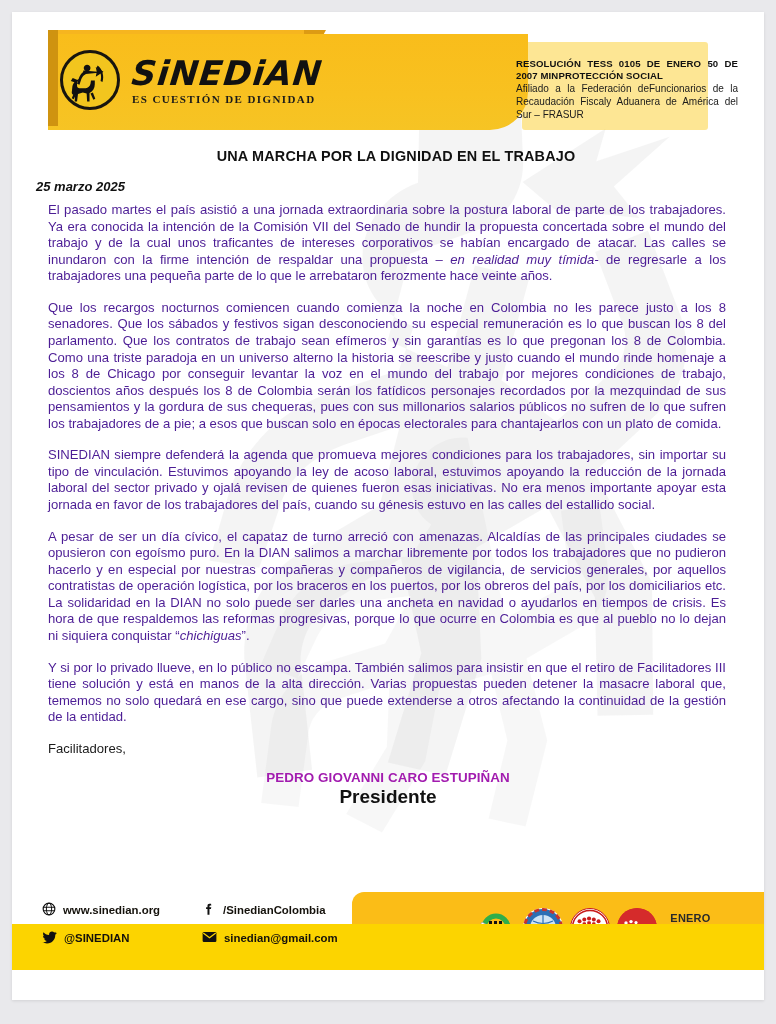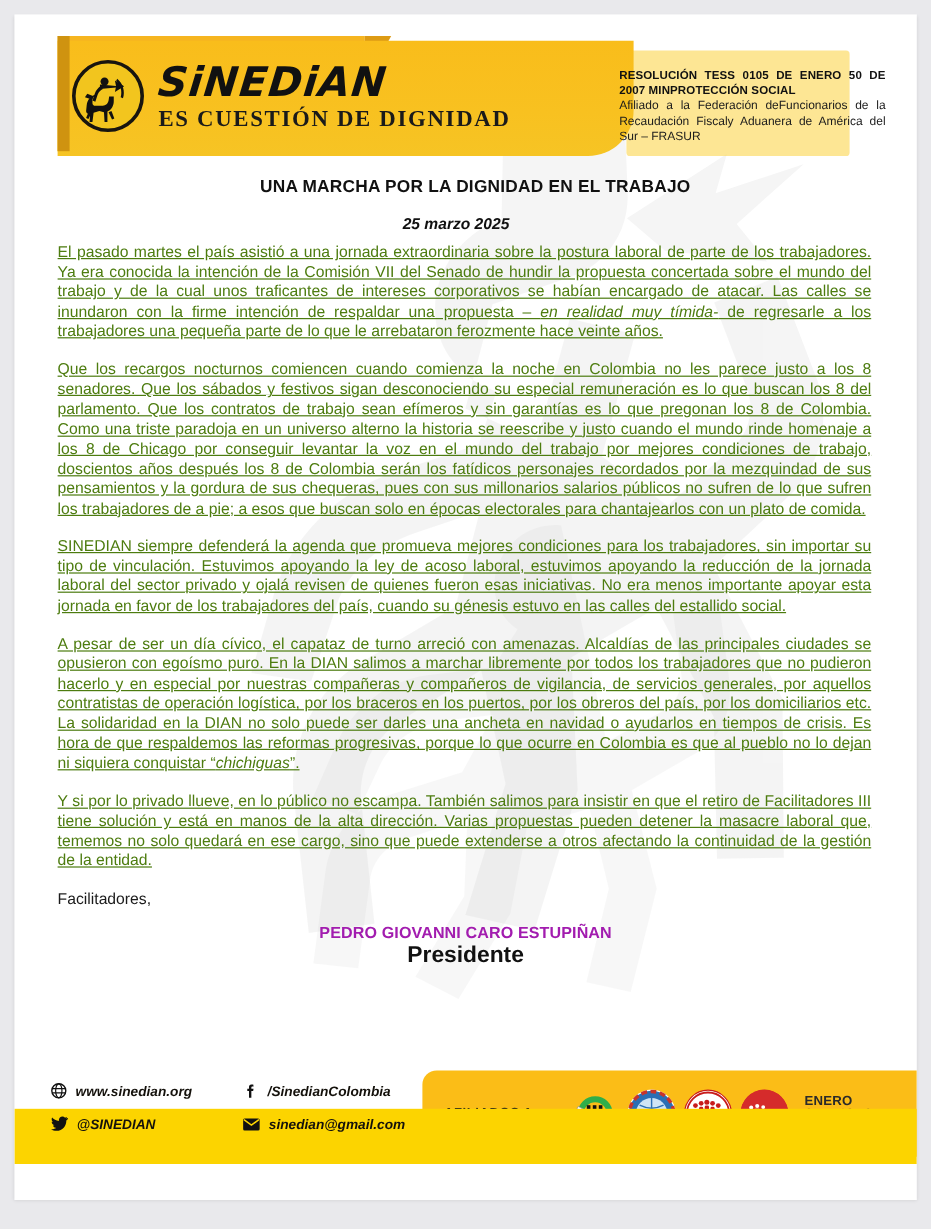--- a/index.html
+++ b/index.html
@@ -108,26 +108,25 @@
     font-family: "DejaVu Sans", sans-serif;
     font-size: 34px;
     font-weight: bold;
     letter-spacing: 1px;
     color: #111;
     font-style: italic;
     transform: skewX(-6deg);
   }
   .brand-sub {
     font-family: "Liberation Serif", serif;
-    font-size: 19px;
+    font-size: 11px;
     font-weight: bold;
     letter-spacing: 1.4px;
     color: #1a1a1a;
     margin-top: 4px;
-    text-align: right;
   }
   .hdr-reso {
     position: absolute;
     left: 504px; top: 46px;
     width: 222px;
     z-index: 4;
   }
   .reso-top {
     font-size: 9.6px;
     font-weight: bold;
@@ -157,35 +156,34 @@
   .doc-title {
     text-align: center;
     font-size: 14.4px;
     font-weight: bold;
     color: #111;
     letter-spacing: .2px;
     margin: 8px 0 0 0;
     padding-left: 26px;
   }
   .doc-date {
-    text-align: center;
+    text-align: left;
     font-size: 13px;
     font-weight: bold;
     font-style: italic;
     color: #111;
     margin: 15px 6px 8px 0;
   }
   p.para {
     font-size: 13.1px;
     line-height: 1.265;
-    color: #4d7c0f;
+    color: #4c1d95;
     text-align: justify;
     margin: 0 0 15px 0;
     padding: 0 4px 0 12px;
-    text-decoration: underline;
   }
   p.para em { font-style: italic; }
   .closing {
     font-size: 13.1px;
     color: #1b1b1b;
     margin: 10px 0 0 12px;
   }
   .sign-block {
     text-align: center;
     margin-top: 14px;
@@ -241,21 +239,20 @@
   }
   .foot-contacts {
     position: absolute;
     left: 30px; top: -10px;
     width: 330px;
     display: grid;
     grid-template-columns: 160px 180px;
     grid-template-rows: 28px 28px;
     align-items: center;
     z-index: 5;
-    font-style: italic;
   }
   .fc {
     display: flex; align-items: center; gap: 7px;
     font-size: 11.4px;
     font-weight: bold;
     color: #14110b;
     white-space: nowrap;
   }
   .fc svg { flex: 0 0 auto; }
 

